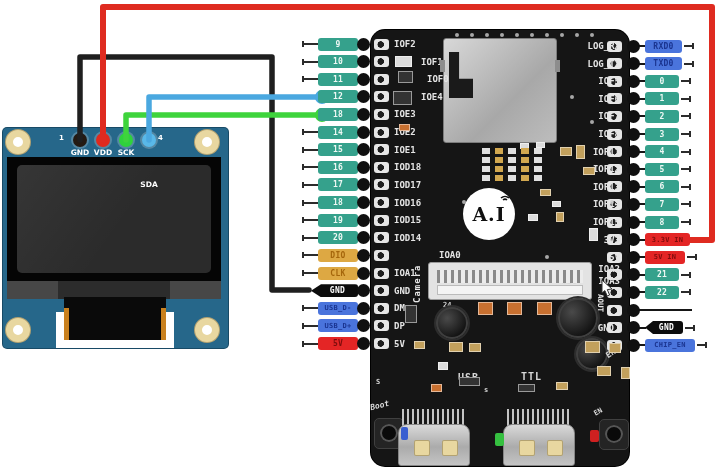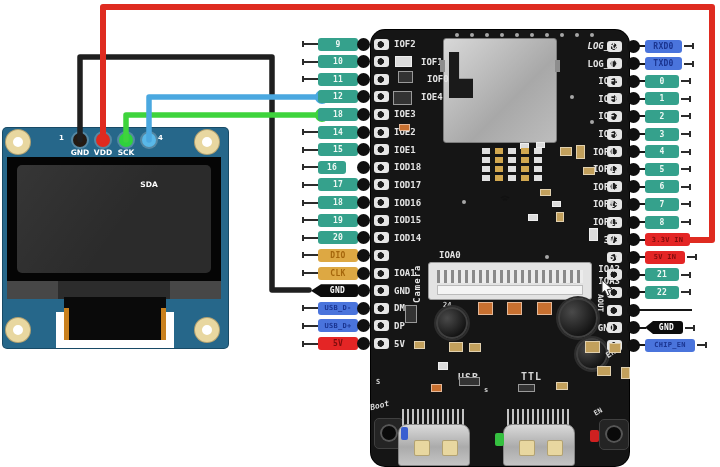--- a/index.html
+++ b/index.html
@@ -115,20 +115,23 @@
       </div>
   </div>
 
   <div class="board"></div>
 
   <div class="sd"></div>
   <div class="sdnotch"></div>
   <div class="sdlatch" style="left:440px;top:60px"></div>
   <div class="sdlatch" style="left:555px;top:60px"></div>
 
+  <div class="logo">
+    <span>A.I</span>
+  </div>
   <svg class="cursor" style="left:498px;top:190px" width="14" height="11" viewBox="0 0 14 11">
     <path d="M3 8 A6 6 0 0 1 11 8" stroke="#111" stroke-width="1.6" fill="none"></path>
     <path d="M5 10 A3.2 3.2 0 0 1 9 10" stroke="#111" stroke-width="1.6" fill="none"></path>
   </svg>
 
 
   <div class="vtext flip" style="left:412px;top:255px;height:48px">Camera</div>
   <div class="fpc"></div>
   <div class="fpcteeth"></div>
   <div class="fpclip"></div>
@@ -217,21 +220,21 @@
       <div class="pad" style="left: 374px; top: 126.6px;"></div>
       <div class="io" style="left: 394px; top: 127.1px;">IOE2</div>
       <div class="stub" style="left: 304px; top: 148.72px; width: 14px;"></div>
       <div class="tick" style="left: 302px; top: 146.72px;"></div>
       <div class="tag" style="left: 318px; top: 143.22px; width: 40px; background: rgb(53, 161, 140); color: rgb(238, 248, 244); font-size: 8px;">15</div>
       <div class="dot" style="left: 356.5px; top: 143.22px;"></div>
       <div class="pad" style="left: 374px; top: 144.22px;"></div>
       <div class="io" style="left: 394px; top: 144.72px;">IOE1</div>
       <div class="stub" style="left: 304px; top: 166.34px; width: 14px;"></div>
       <div class="tick" style="left: 302px; top: 164.34px;"></div>
-      <div class="tag" style="left: 318px; top: 160.84px; width: 28px; background: rgb(53, 161, 140); color: rgb(238, 248, 244); font-size: 8px;">16</div>
+      <div class="tag" style="left: 318px; top: 160.84px; width: 40px; background: rgb(53, 161, 140); color: rgb(238, 248, 244); font-size: 8px;">16</div>
       <div class="dot" style="left: 356.5px; top: 160.84px;"></div>
       <div class="pad" style="left: 374px; top: 161.84px;"></div>
       <div class="io" style="left: 394px; top: 162.34px;">IOD18</div>
       <div class="stub" style="left: 304px; top: 183.96px; width: 14px;"></div>
       <div class="tick" style="left: 302px; top: 181.96px;"></div>
       <div class="tag" style="left: 318px; top: 178.46px; width: 40px; background: rgb(53, 161, 140); color: rgb(238, 248, 244); font-size: 8px;">17</div>
       <div class="dot" style="left: 356.5px; top: 178.46px;"></div>
       <div class="pad" style="left: 374px; top: 179.46px;"></div>
       <div class="io" style="left: 394px; top: 179.96px;">IOD17</div>
       <div class="stub" style="left: 304px; top: 201.58px; width: 14px;"></div>
@@ -280,21 +283,21 @@
       <div class="dot" style="left: 356.5px; top: 319.42px;"></div>
       <div class="pad" style="left: 374px; top: 320.42px;"></div>
       <div class="io" style="left: 394px; top: 320.92px;">DP</div>
       <div class="stub" style="left: 304px; top: 342.54px; width: 14px;"></div>
       <div class="tick" style="left: 302px; top: 340.54px;"></div>
       <div class="tag" style="left: 318px; top: 337.04px; width: 40px; background: rgb(228, 37, 37); color: rgb(126, 12, 12); font-size: 8px;">5V</div>
       <div class="dot" style="left: 356.5px; top: 337.04px;"></div>
       <div class="pad" style="left: 374px; top: 338.04px;"></div>
       <div class="io" style="left: 394px; top: 338.54px;">5V</div>
       <div class="pad" style="left: 607px; top: 40.5px;"></div>
-      <div class="io r" style="left: 530px; width: 90px; top: 41px; font-style: italic;">LOG_RX</div>
+      <div class="io r" style="left: 530px; width: 90px; top: 41px;">LOG_RX</div>
       <div class="dot" style="left: 626.5px; top: 39.5px;"></div>
       <div class="link" style="left: 638px; top: 45px; width: 8px;"></div>
       <div class="tag" style="left: 645px; top: 39.5px; width: 37px; background: rgb(74, 116, 220); color: rgb(26, 52, 144); font-size: 8px;">RXD0</div>
       <div class="stub" style="left: 684px; top: 45px; width: 8px;"></div>
       <div class="tick" style="left: 692px; top: 43px;"></div>
       <div class="pad" style="left: 607px; top: 58.1px;"></div>
       <div class="io r" style="left: 530px; width: 90px; top: 58.6px;">LOG_TX</div>
       <div class="dot" style="left: 626.5px; top: 57.1px;"></div>
       <div class="link" style="left: 638px; top: 62.6px; width: 8px;"></div>
       <div class="tag" style="left: 645px; top: 57.1px; width: 37px; background: rgb(74, 116, 220); color: rgb(26, 52, 144); font-size: 8px;">TXD0</div>

